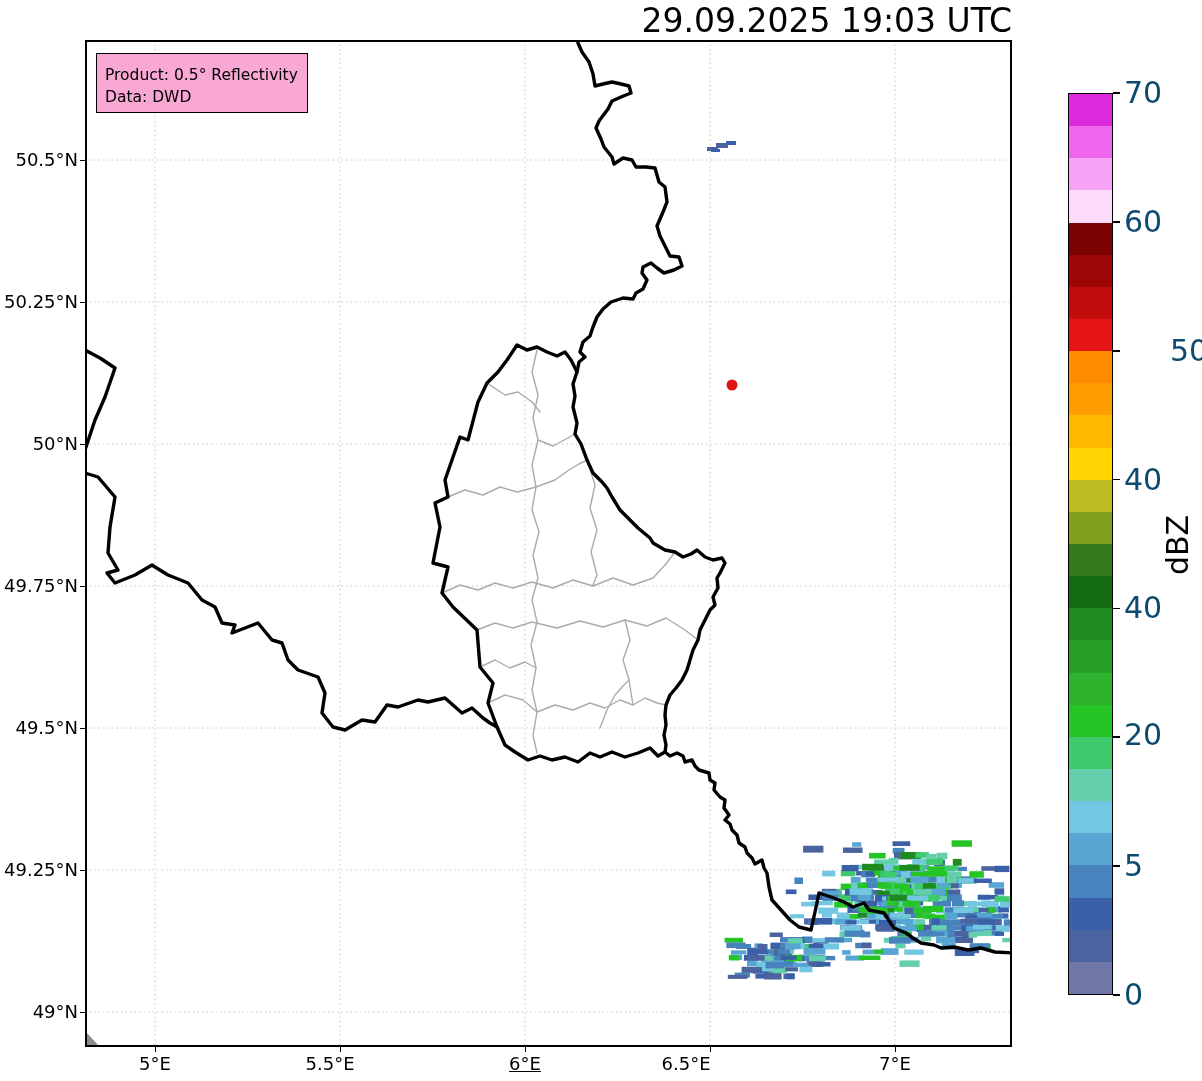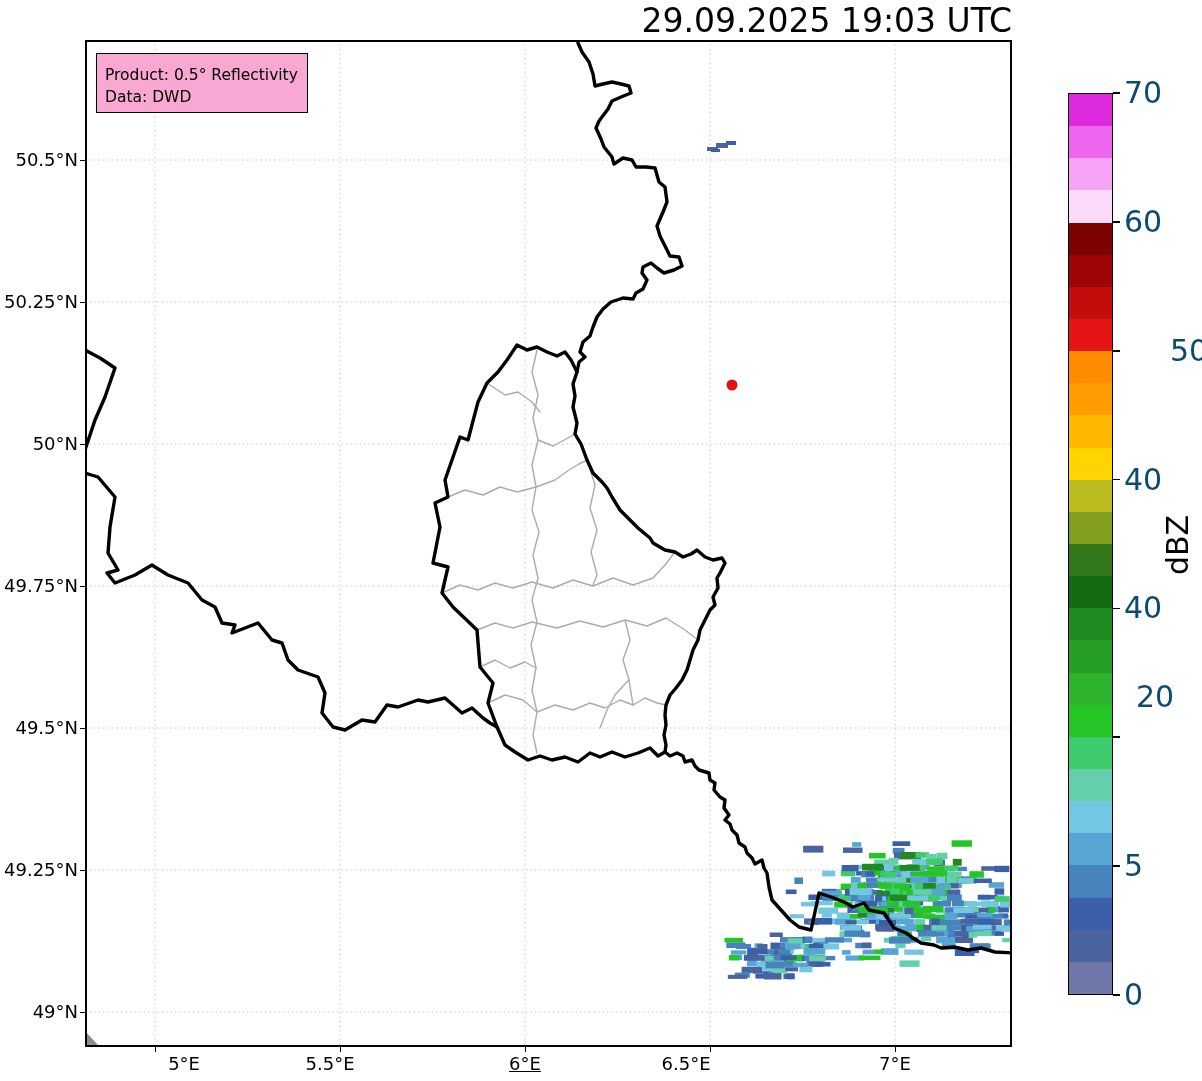--- a/index.html
+++ b/index.html
@@ -584,21 +584,21 @@
         <circle cx="647" cy="345" r="5.5" fill="#e01212"></circle>
         <rect x="1" y="1" width="925" height="1005" fill="none" stroke="#000" stroke-width="2"></rect>
       </svg>
     <div class="infobox">
       <div>Product: 0.5° Reflectivity</div>
       <div>Data: DWD</div>
     </div>
   </div>
 
   <div id="x-axis">
-      <div class="tick-label-x" style="left: 110px; text-align: right;">5°E</div>
+      <div class="tick-label-x" style="left: 110px;">5°E</div>
       <div class="tickmark" style="left: 155px; top: 1047px; width: 1.4px; height: 5px;"></div>
       <div class="tick-label-x" style="left: 285px;">5.5°E</div>
       <div class="tickmark" style="left: 340px; top: 1047px; width: 1.4px; height: 5px;"></div>
       <div class="tick-label-x" style="left: 480px; text-decoration: underline;">6°E</div>
       <div class="tickmark" style="left: 525px; top: 1047px; width: 1.4px; height: 5px;"></div>
       <div class="tick-label-x" style="left: 641px;">6.5°E</div>
       <div class="tickmark" style="left: 710px; top: 1047px; width: 1.4px; height: 5px;"></div>
       <div class="tick-label-x" style="left: 850px;">7°E</div>
       <div class="tickmark" style="left: 895px; top: 1047px; width: 1.4px; height: 5px;"></div>
     </div>
@@ -619,21 +619,21 @@
       <div class="tickmark" style="left: 80px; top: 1012px; width: 5px; height: 1.4px;"></div>
     </div>
 
   <div class="colorbar" id="cb" style="background: linear-gradient(to top, rgb(111, 120, 168) 0%, rgb(111, 120, 168) 3.57%, rgb(75, 99, 159) 3.57%, rgb(75, 99, 159) 7.14%, rgb(59, 95, 168) 7.14%, rgb(59, 95, 168) 10.71%, rgb(71, 132, 189) 10.71%, rgb(71, 132, 189) 14.29%, rgb(87, 165, 211) 14.29%, rgb(87, 165, 211) 17.86%, rgb(116, 199, 224) 17.86%, rgb(116, 199, 224) 21.43%, rgb(99, 207, 172) 21.43%, rgb(99, 207, 172) 25%, rgb(63, 202, 110) 25%, rgb(63, 202, 110) 28.57%, rgb(37, 197, 37) 28.57%, rgb(37, 197, 37) 32.14%, rgb(46, 179, 46) 32.14%, rgb(46, 179, 46) 35.71%, rgb(39, 159, 39) 35.71%, rgb(39, 159, 39) 39.29%, rgb(31, 138, 31) 39.29%, rgb(31, 138, 31) 42.86%, rgb(19, 107, 19) 42.86%, rgb(19, 107, 19) 46.43%, rgb(51, 120, 27) 46.43%, rgb(51, 120, 27) 50%, rgb(130, 160, 30) 50%, rgb(130, 160, 30) 53.57%, rgb(188, 188, 32) 53.57%, rgb(188, 188, 32) 57.14%, rgb(255, 212, 0) 57.14%, rgb(255, 212, 0) 60.71%, rgb(255, 183, 0) 60.71%, rgb(255, 183, 0) 64.29%, rgb(255, 157, 0) 64.29%, rgb(255, 157, 0) 67.86%, rgb(255, 140, 0) 67.86%, rgb(255, 140, 0) 71.43%, rgb(229, 21, 21) 71.43%, rgb(229, 21, 21) 75%, rgb(195, 12, 12) 75%, rgb(195, 12, 12) 78.57%, rgb(158, 6, 6) 78.57%, rgb(158, 6, 6) 82.14%, rgb(125, 2, 2) 82.14%, rgb(125, 2, 2) 85.71%, rgb(251, 218, 251) 85.71%, rgb(251, 218, 251) 89.29%, rgb(246, 163, 246) 89.29%, rgb(246, 163, 246) 92.86%, rgb(238, 102, 238) 92.86%, rgb(238, 102, 238) 96.43%, rgb(221, 42, 221) 96.43%, rgb(221, 42, 221) 100%);"></div>
   <div id="cb-ticks">
       <div class="cb-tick" style="top: 994.2px;"></div>
       <div class="cb-tick-label" style="top: 980px;">0</div>
       <div class="cb-tick" style="top: 865.343px;"></div>
       <div class="cb-tick-label" style="top: 851.143px;">5</div>
       <div class="cb-tick" style="top: 736.486px;"></div>
-      <div class="cb-tick-label" style="top: 682px; margin-left: 12px;">20</div>
+      <div class="cb-tick-label" style="top: 720px;">20</div>
       <div class="cb-tick" style="top: 607.629px;"></div>
       <div class="cb-tick-label" style="top: 593.429px;">40</div>
       <div class="cb-tick" style="top: 478.771px;"></div>
       <div class="cb-tick-label" style="top: 464.571px;">40</div>
       <div class="cb-tick" style="top: 349.914px;"></div>
       <div class="cb-tick-label" style="top: 335.714px; margin-left: 46px;">50</div>
       <div class="cb-tick" style="top: 221.057px;"></div>
       <div class="cb-tick-label" style="top: 206.857px;">60</div>
       <div class="cb-tick" style="top: 92.2px;"></div>
       <div class="cb-tick-label" style="top: 78px;">70</div>

